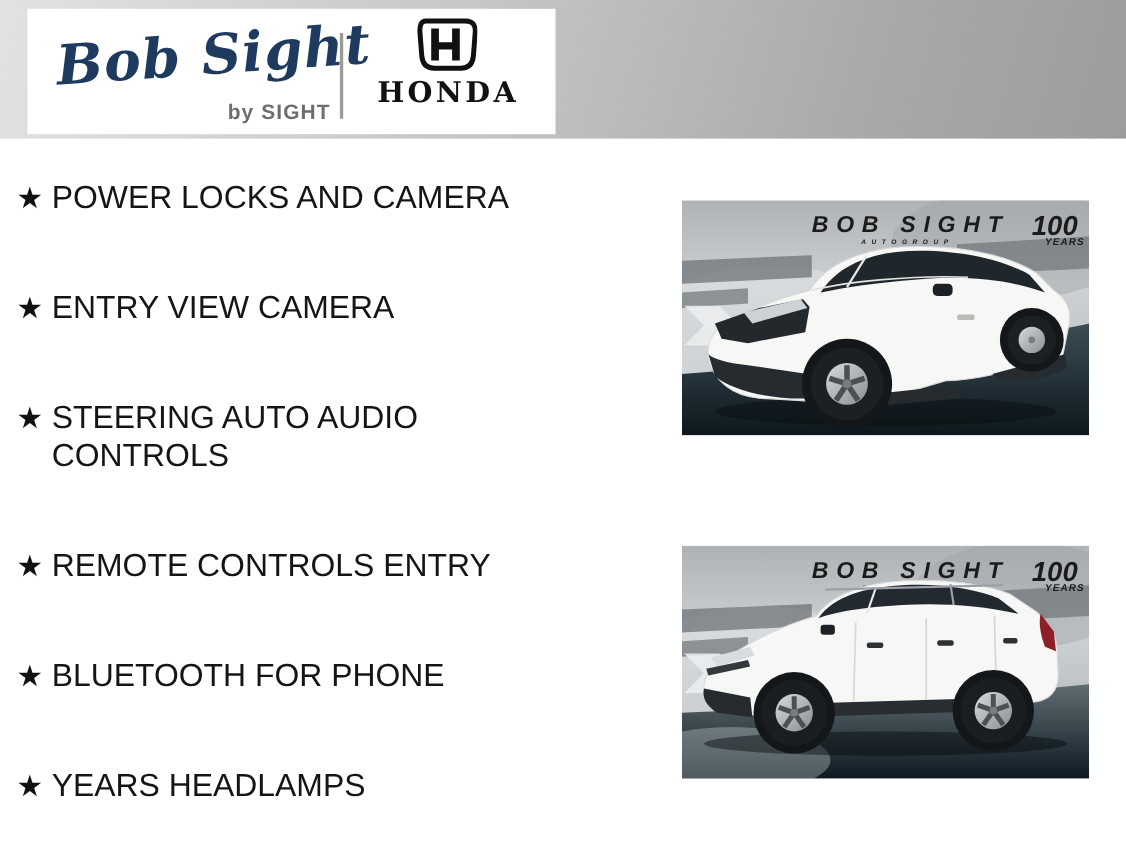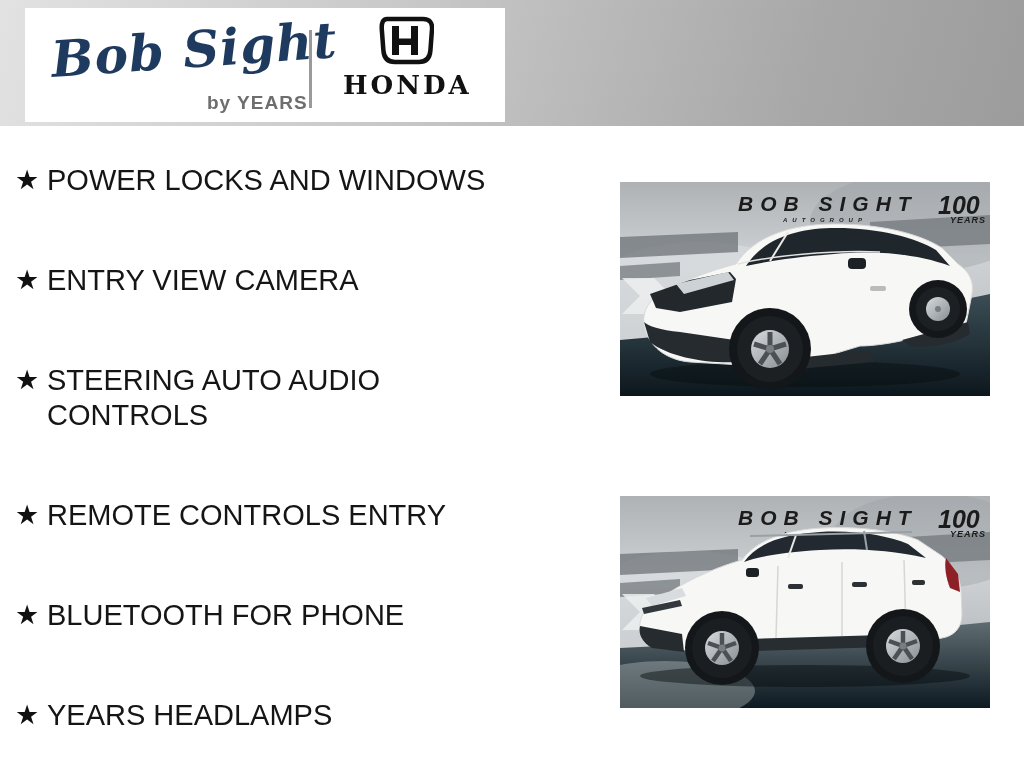--- a/index.html
+++ b/index.html
@@ -59,36 +59,36 @@
     font-family:"Liberation Sans",sans-serif;font-weight:bold;font-style:italic;
     fill:#1b1b1b;
   }
 </style>
 </head>
 <body>
 
 <div class="header-bar">
   <div class="logo-box">
     <span class="brand-script">Bob Sight</span>
-    <span class="brand-sub">by YEARS</span>
+    <span class="brand-sub">by SIGHT</span>
     <div class="logo-divider"></div>
     <span class="honda-mark">
       <svg width="58" height="50" viewBox="0 0 58 50">
         <path d="M11,3 h36 c7,0 9.5,4 9,10.5 l-1.6,21 c-.6,8 -4.5,11.5 -11.5,11.5 h-24 c-7,0 -10.9,-3.5 -11.5,-11.5 L5.8,13.5 C5.3,7 7,3 11,3 Z" fill="none" stroke="#111" stroke-width="4.5"></path>
         <path d="M16,10 h7 v12.5 h12 v-12.5 h7 v29 h-7 v-10 h-12 v10 h-7 Z" fill="#111"></path>
       </svg>
     </span>
     <span class="honda-word">HONDA</span>
   </div>
 </div>
 
 <ul class="features">
   <li class="feature">
     <span class="star">★</span>
-    <span class="txt">POWER LOCKS AND WINDOWS</span>
+    <span class="txt">POWER LOCKS AND CAMERA</span>
   </li>
   <li class="feature">
     <span class="star">★</span>
     <span class="txt">ENTRY VIEW CAMERA</span>
   </li>
   <li class="feature">
     <span class="star">★</span>
     <span class="txt">STEERING AUTO AUDIO CONTROLS</span>
   </li>
   <li class="feature">

